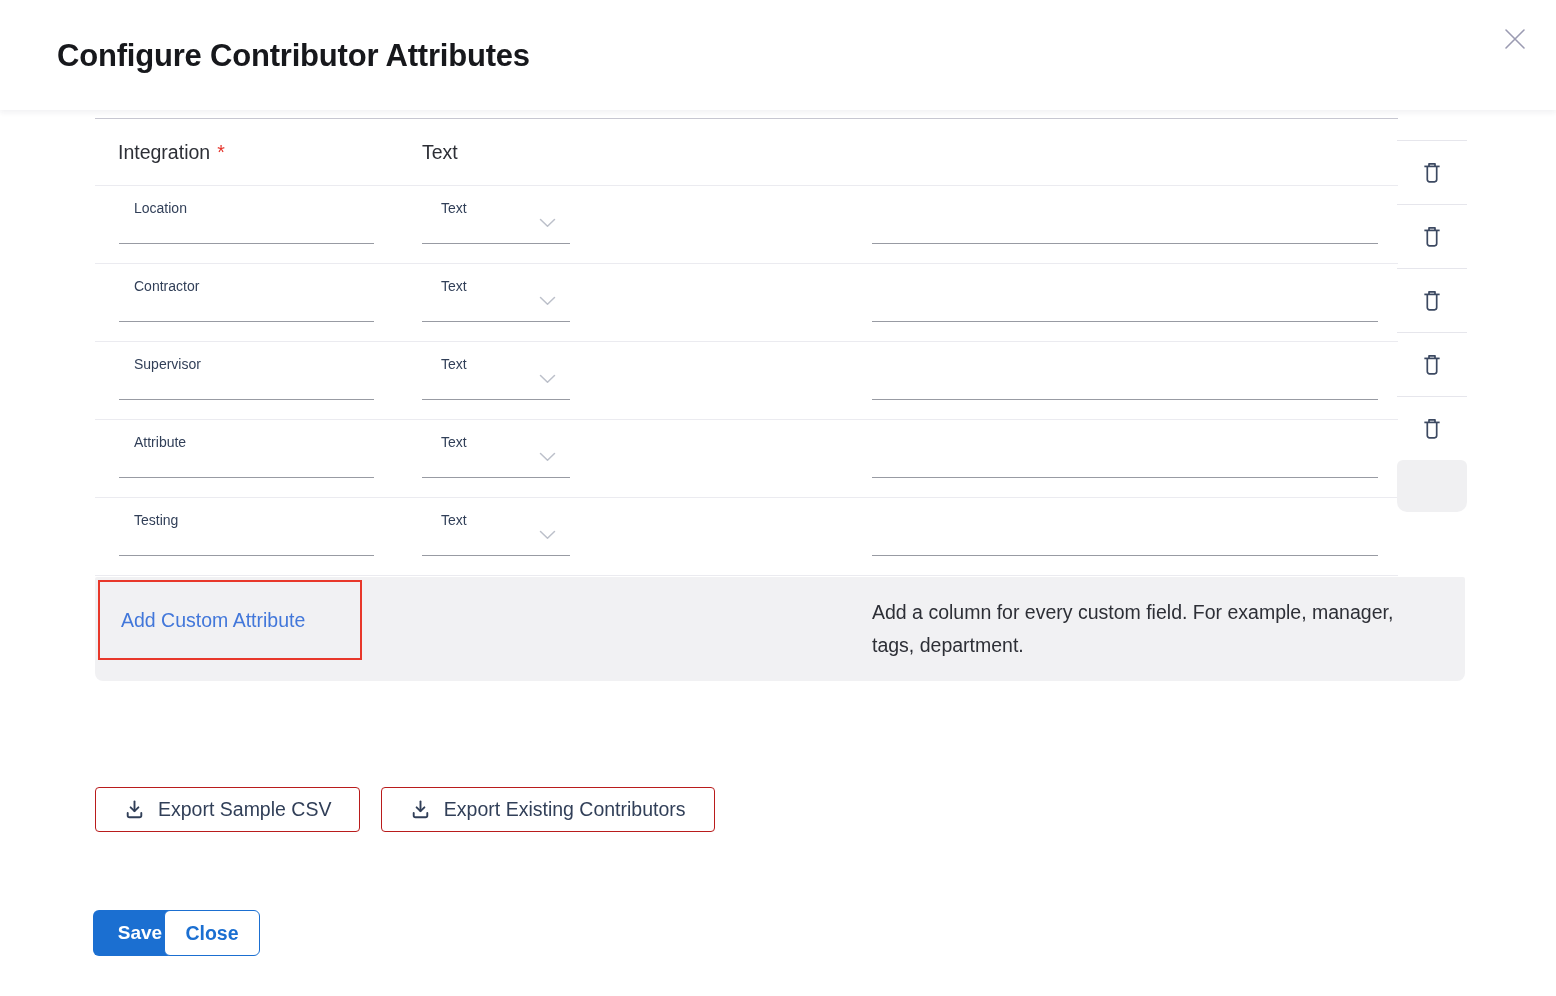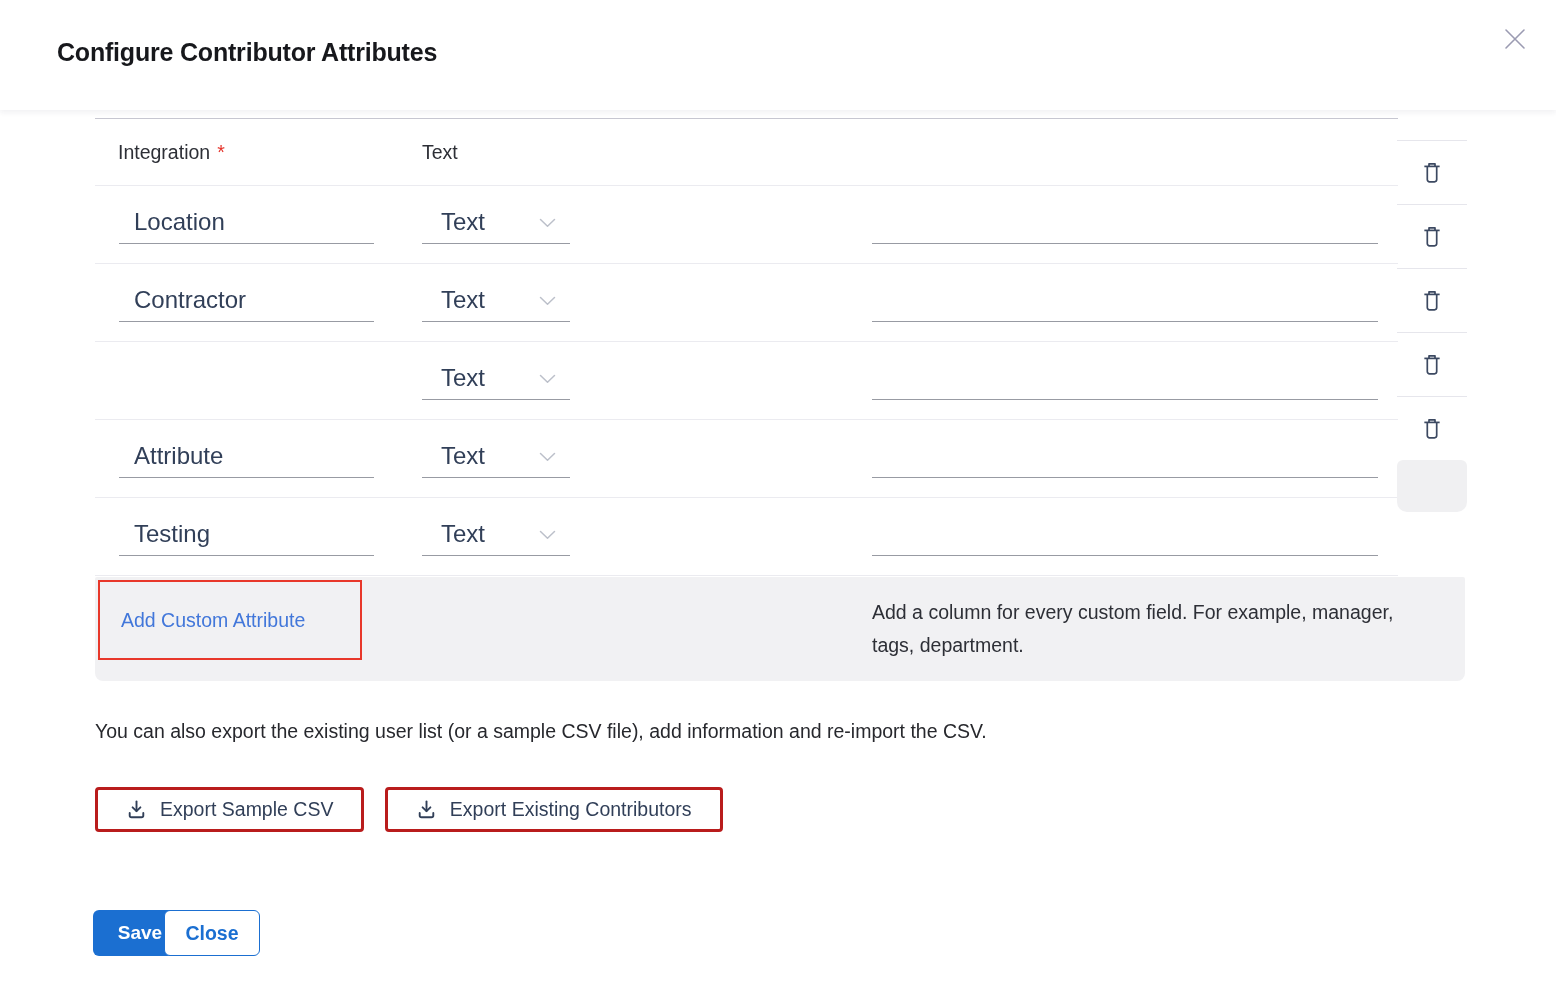--- a/index.html
+++ b/index.html
@@ -19,21 +19,21 @@
     position: absolute;
     left: 0; top: 0;
     width: 100%; height: 110px;
     background: #ffffff;
     box-shadow: 0 3px 5px rgba(40, 40, 60, 0.06);
     z-index: 5;
   }
   .dlg-title {
     position: absolute;
     left: 57px; top: 38px;
-    font-size: 25px;
+    font-size: 31px;
     font-weight: 700;
     letter-spacing: -0.2px;
     color: #17181c;
     white-space: nowrap;
   }
   .close-btn {
     position: absolute;
     right: 22px; top: 20px;
     width: 38px; height: 38px;
     background: transparent;
@@ -65,22 +65,21 @@
   .cell-type-static { left: 327px; }
   .cell-desc-static { left: 777px; }
   .req-star { color: var(--required-red, #e5342b); margin-left: 7px; }
 
   .u-input {
     position: absolute;
     top: 14px;
     height: 44px;
     border-bottom: 1px solid #989ba3;
     display: flex;
-    align-items: center;
-    font-size: 24px;
+    font-size: 14px;
     color: var(--input-text-navy, #313f58);
     cursor: text;
   }
   .name-input  { left: 24px;  width: 255px; padding-left: 15px; }
   .type-select { left: 327px; width: 148px; padding-left: 19px; cursor: pointer; }
   .value-input { left: 777px; width: 506px; padding-left: 15px; }
 
   .chev {
     position: absolute;
     right: 14px;
@@ -148,21 +147,21 @@
     position: absolute;
     left: 95px; top: 720px;
     font-size: 19.5px;
     color: #27282d;
     white-space: nowrap;
   }
   .export-buttons { position: absolute; left: 95px; top: 787px; height: 45px; }
   .export-btn {
     height: 45px;
     background: #ffffff;
-    border: 3px solid #b91c1c;
+    border: 1px solid #b91c1c;
     border-radius: 4px;
     display: inline-flex;
     align-items: center;
     justify-content: center;
     gap: 13px;
     font-family: "Liberation Sans", sans-serif;
     font-size: 19.5px;
     color: var(--input-text-navy, #313f58);
     cursor: pointer;
     padding: 0 28px;
@@ -246,20 +245,23 @@
       <svg class="chev" width="17" height="10" viewBox="0 0 17 10" fill="none">
         <path d="M1.5 1.5 L8.5 8.2 L15.5 1.5" stroke="#bcc0ca" stroke-width="1.5" stroke-linecap="round" stroke-linejoin="round"></path>
       </svg>
     </div>
     <div class="u-input value-input">
       <span></span>
     </div>
   </div>
 
   <div class="row data-row">
+    <div class="u-input name-input">
+      <span>Supervisor</span>
+    </div>
     <div class="u-input type-select">
       <span>Text</span>
       <svg class="chev" width="17" height="10" viewBox="0 0 17 10" fill="none">
         <path d="M1.5 1.5 L8.5 8.2 L15.5 1.5" stroke="#bcc0ca" stroke-width="1.5" stroke-linecap="round" stroke-linejoin="round"></path>
       </svg>
     </div>
     <div class="u-input value-input">
       <span></span>
     </div>
   </div>
@@ -342,21 +344,20 @@
     <div class="trash-placeholder"></div>
   </div>
 
   <div class="custom-row">
     <div class="annotation-box">
       <a href="#" class="add-link">Add Custom Attribute</a>
     </div>
     <div class="custom-desc">Add a column for every custom field. For example, manager, tags, department.</div>
   </div>
 
-  <p class="export-note">You can also export the existing user list (or a sample CSV file), add information and re-import the CSV.</p>
 
   <div class="export-buttons" id="export-buttons">
   <button class="export-btn">
     <svg width="21" height="21" viewBox="0 0 21 21" fill="none">
       <path d="M10.5 2.5 V12" stroke="#313f58" stroke-width="1.9" stroke-linecap="round"></path>
       <path d="M6.6 8.3 L10.5 12.2 L14.4 8.3" stroke="#313f58" stroke-width="1.9" stroke-linecap="round" stroke-linejoin="round"></path>
       <path d="M3.7 14 v2.4 a1.8 1.8 0 0 0 1.8 1.8 h10 a1.8 1.8 0 0 0 1.8 -1.8 V14" stroke="#313f58" stroke-width="1.9" stroke-linecap="round"></path>
     </svg>
     <span>Export Sample CSV</span>
   </button>

